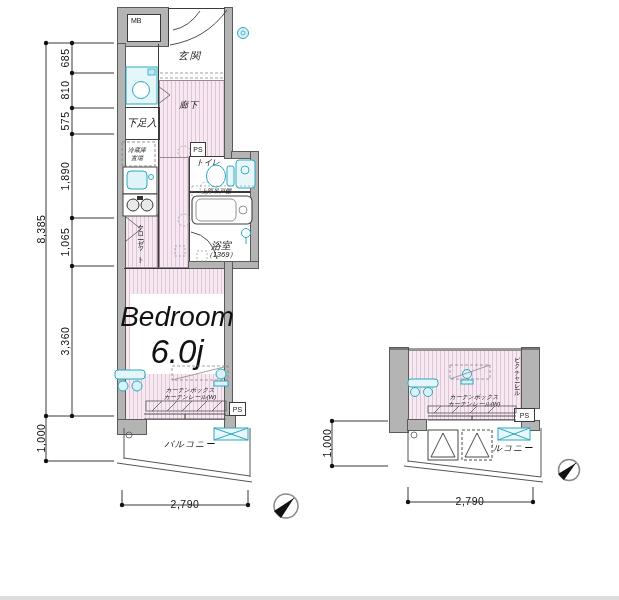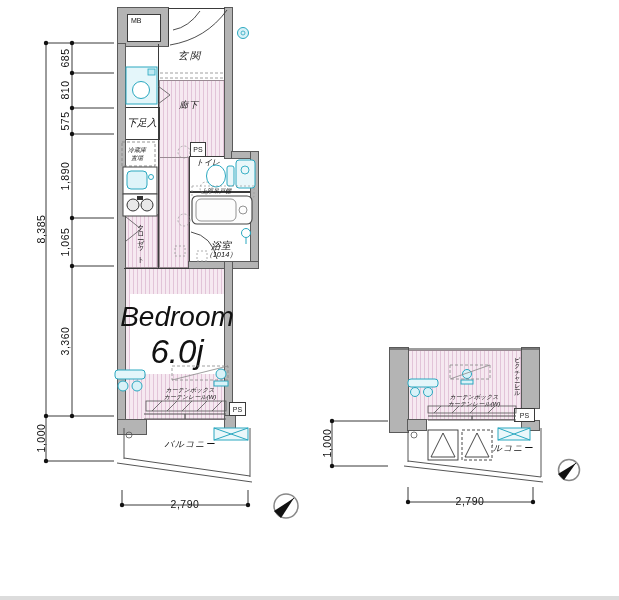--- a/index.html
+++ b/index.html
@@ -61,21 +61,21 @@
     <div class="lbl ctr" style="left:190px;top:56px;font-size:10px;letter-spacing:2px;">玄関</div>
     <div class="lbl ctr" style="left:189px;top:106px;font-size:9px;letter-spacing:1px;">廊下</div>
     <div class="lbl ctr" style="left:142px;top:123px;font-size:10px;">下足入</div>
     <div class="lbl ctr tiny" style="left:142px;top:82px;">洗濯機</div>
     <div class="lbl ctr tiny" style="left:142px;top:90px;">置場</div>
     <div class="lbl ctr tiny" style="left:137px;top:150px;">冷蔵庫</div>
     <div class="lbl ctr tiny" style="left:137px;top:158px;">置場</div>
     <div class="lbl ctr" style="left:208px;top:163px;font-size:8px;">トイレ</div>
     <div class="lbl ctr tiny" style="left:216px;top:191px;">上部吊戸棚</div>
     <div class="lbl ctr" style="left:221px;top:246px;font-size:10px;">浴室</div>
-    <div class="lbl ctr" style="left:221px;top:255px;font-size:7.5px;">（1014）</div>
+    <div class="lbl ctr" style="left:221px;top:255px;font-size:7.5px;">（1369）</div>
     <div class="lbl vjp" style="left:137px;top:219px;font-size:7px;height:48px;">クローゼット</div>
     <div class="lbl ctr" style="left:177px;top:317px;font-size:28px;font-weight:500;">Bedroom</div>
     <div class="lbl ctr" style="left:177px;top:352px;font-size:33px;font-weight:500;">6.0j</div>
     <div class="lbl ctr tiny" style="left:190px;top:390px;">カーテンボックス</div>
     <div class="lbl ctr tiny" style="left:190px;top:397px;">カーテンレール(W)</div>
     <div class="lbl ctr" style="left:190px;top:445px;font-size:9px;letter-spacing:1px;">バルコニー</div>
 
     <div class="lbl vdim" style="left:66px;top:58px;">685</div>
     <div class="lbl vdim" style="left:66px;top:90px;">810</div>
     <div class="lbl vdim" style="left:66px;top:121px;">575</div>

